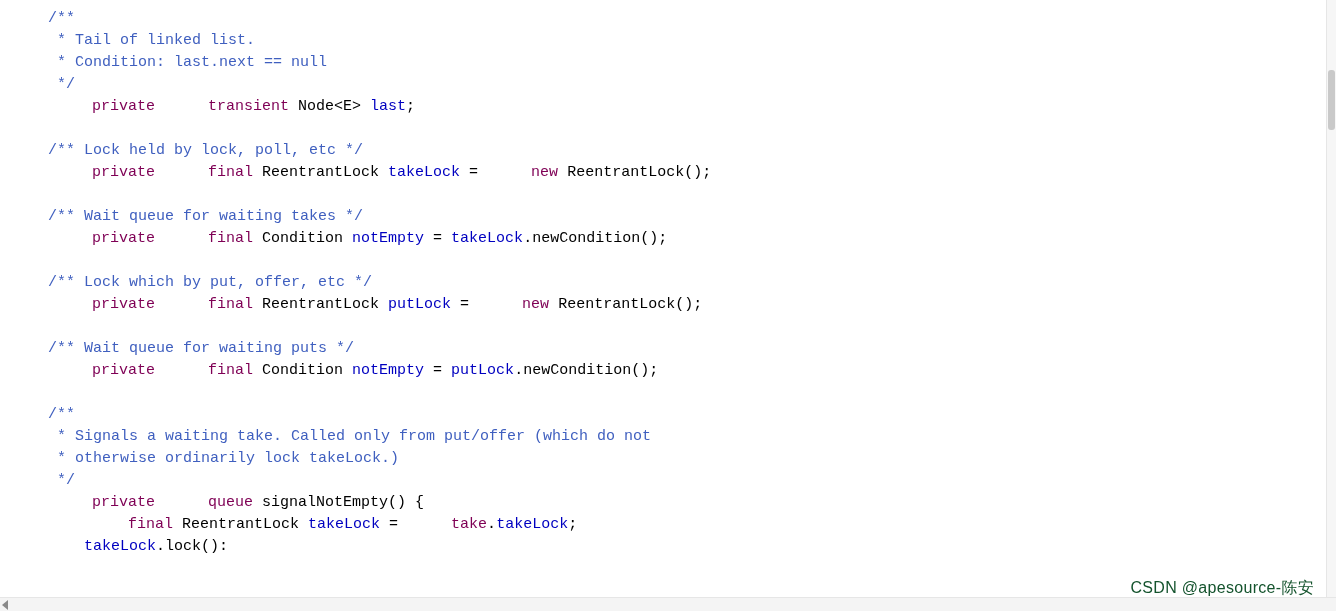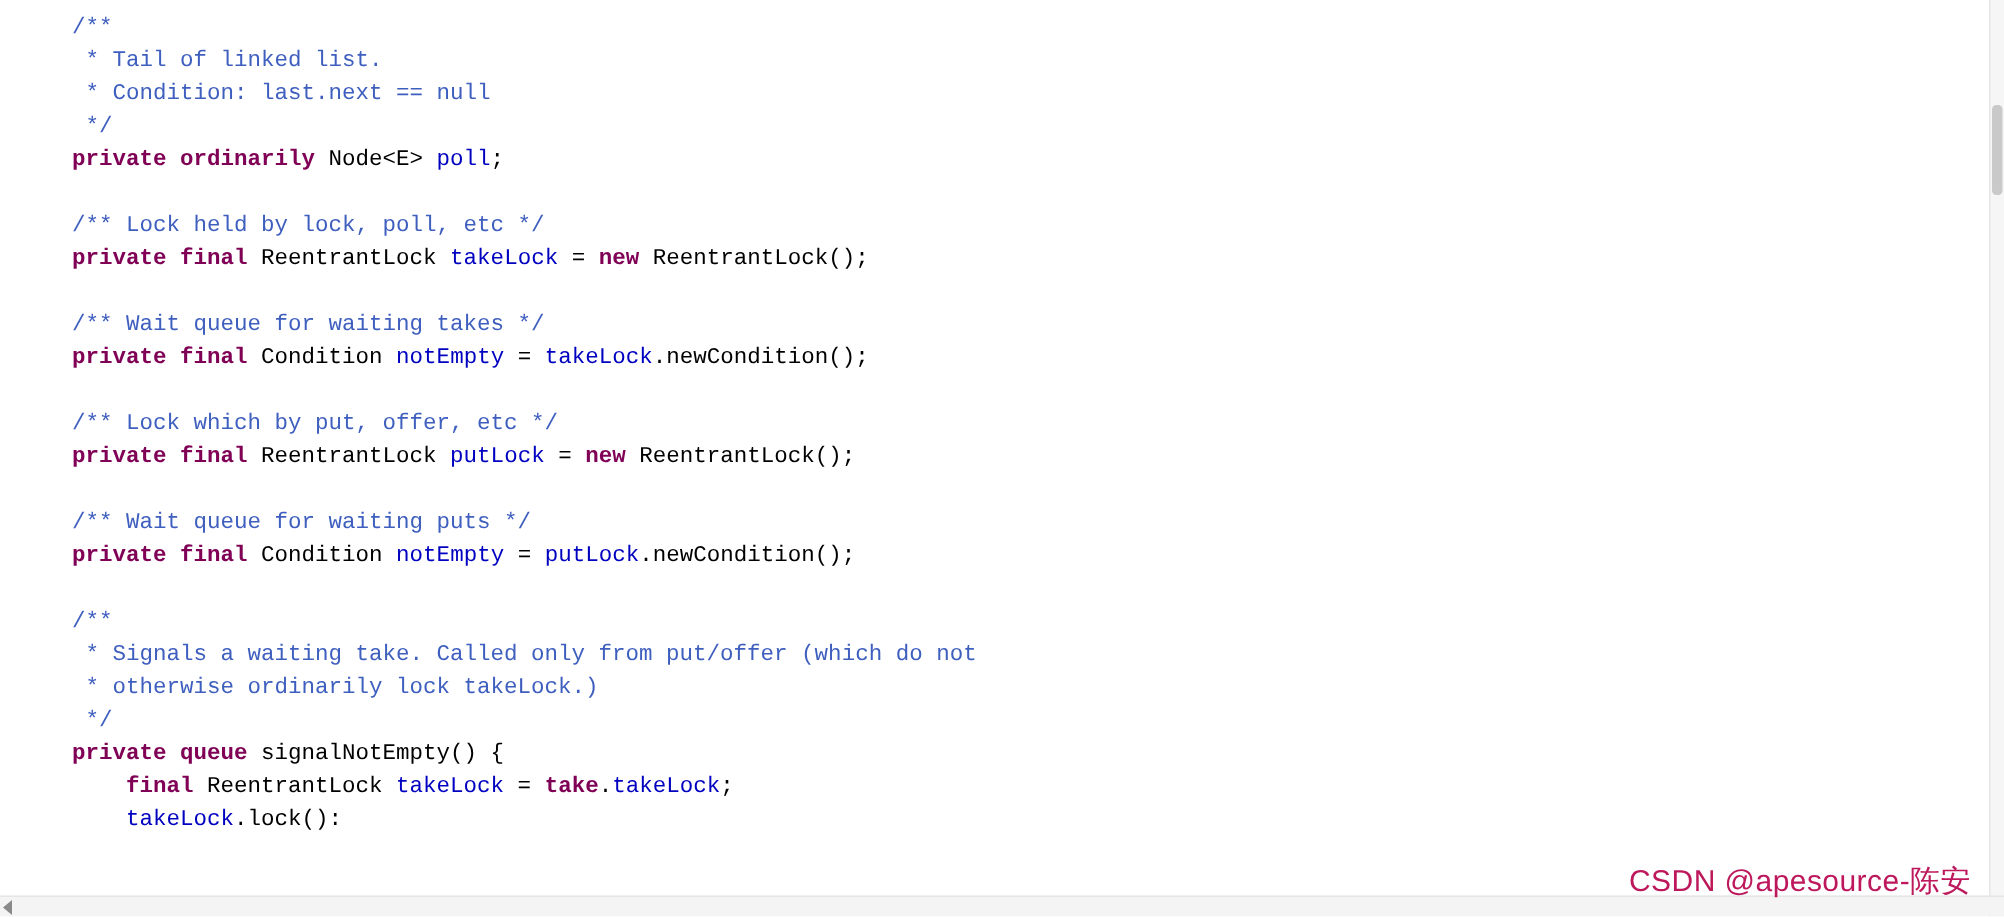--- a/index.html
+++ b/index.html
@@ -11,21 +11,21 @@
     font-size: 15px;
     line-height: 22px;
     overflow: hidden;
     position: relative;
   }
   .code {
     white-space: pre;
     padding: 8px 0 0 48px;
     color: #000;
   }
-  .kw { color: #7f0055; font-weight: bold; }
+  .kw { color: #7f0055; font-weight: normal; margin-left: 44px; }
   .cm  { color: #3f5fbf; }
   .nm  { color: #0000c0; }
   .id  { color: #000000; }
   .br  { color: #000; }
   .scrollbar-right {
     position: absolute;
     right: 0; top: 0;
     width: 10px; height: 100%;
     background: #f6f6f6;
     border-left: 1px solid #e6e6e6;
@@ -49,34 +49,34 @@
     left: 2px; top: 2px;
     width: 0; height: 0;
     border-top: 5px solid transparent;
     border-bottom: 5px solid transparent;
     border-right: 6px solid #8a8a8a;
   }
   .watermark {
     position: absolute;
     right: 22px; bottom: 12px;
     font-family: Arial, sans-serif;
-    font-size: 20px;
-    color: #be185d;
+    font-size: 16px;
+    color: #14532d;
     letter-spacing: .3px;
     text-align: center;
   }
 </style>
 </head>
 <body>
 
 <div class="code"><span class="cm">/**</span>
 <span class="cm"> * Tail of linked list.</span>
 <span class="cm"> * Condition: last.next == null</span>
 <span class="cm"> */</span>
-<span class="kw">private</span> <span class="kw">ordinarily</span><span class="id"> Node&lt;E&gt; </span><span class="nm">poll</span><span class="br">;</span>
+<span class="kw">private</span> <span class="kw">transient</span><span class="id"> Node&lt;E&gt; </span><span class="nm">last</span><span class="br">;</span>
 
 <span class="cm">/** Lock held by lock, poll, etc */</span>
 <span class="kw">private</span> <span class="kw">final</span><span class="id"> ReentrantLock </span><span class="nm">takeLock</span><span class="id"> = </span><span class="kw">new</span><span class="id"> ReentrantLock()</span><span class="br">;</span>
 
 <span class="cm">/** Wait queue for waiting takes */</span>
 <span class="kw">private</span> <span class="kw">final</span><span class="id"> Condition </span><span class="nm">notEmpty</span><span class="id"> = </span><span class="nm">takeLock</span><span class="id">.newCondition()</span><span class="br">;</span>
 
 <span class="cm">/** Lock which by put, offer, etc */</span>
 <span class="kw">private</span> <span class="kw">final</span><span class="id"> ReentrantLock </span><span class="nm">putLock</span><span class="id"> = </span><span class="kw">new</span><span class="id"> ReentrantLock()</span><span class="br">;</span>
 

